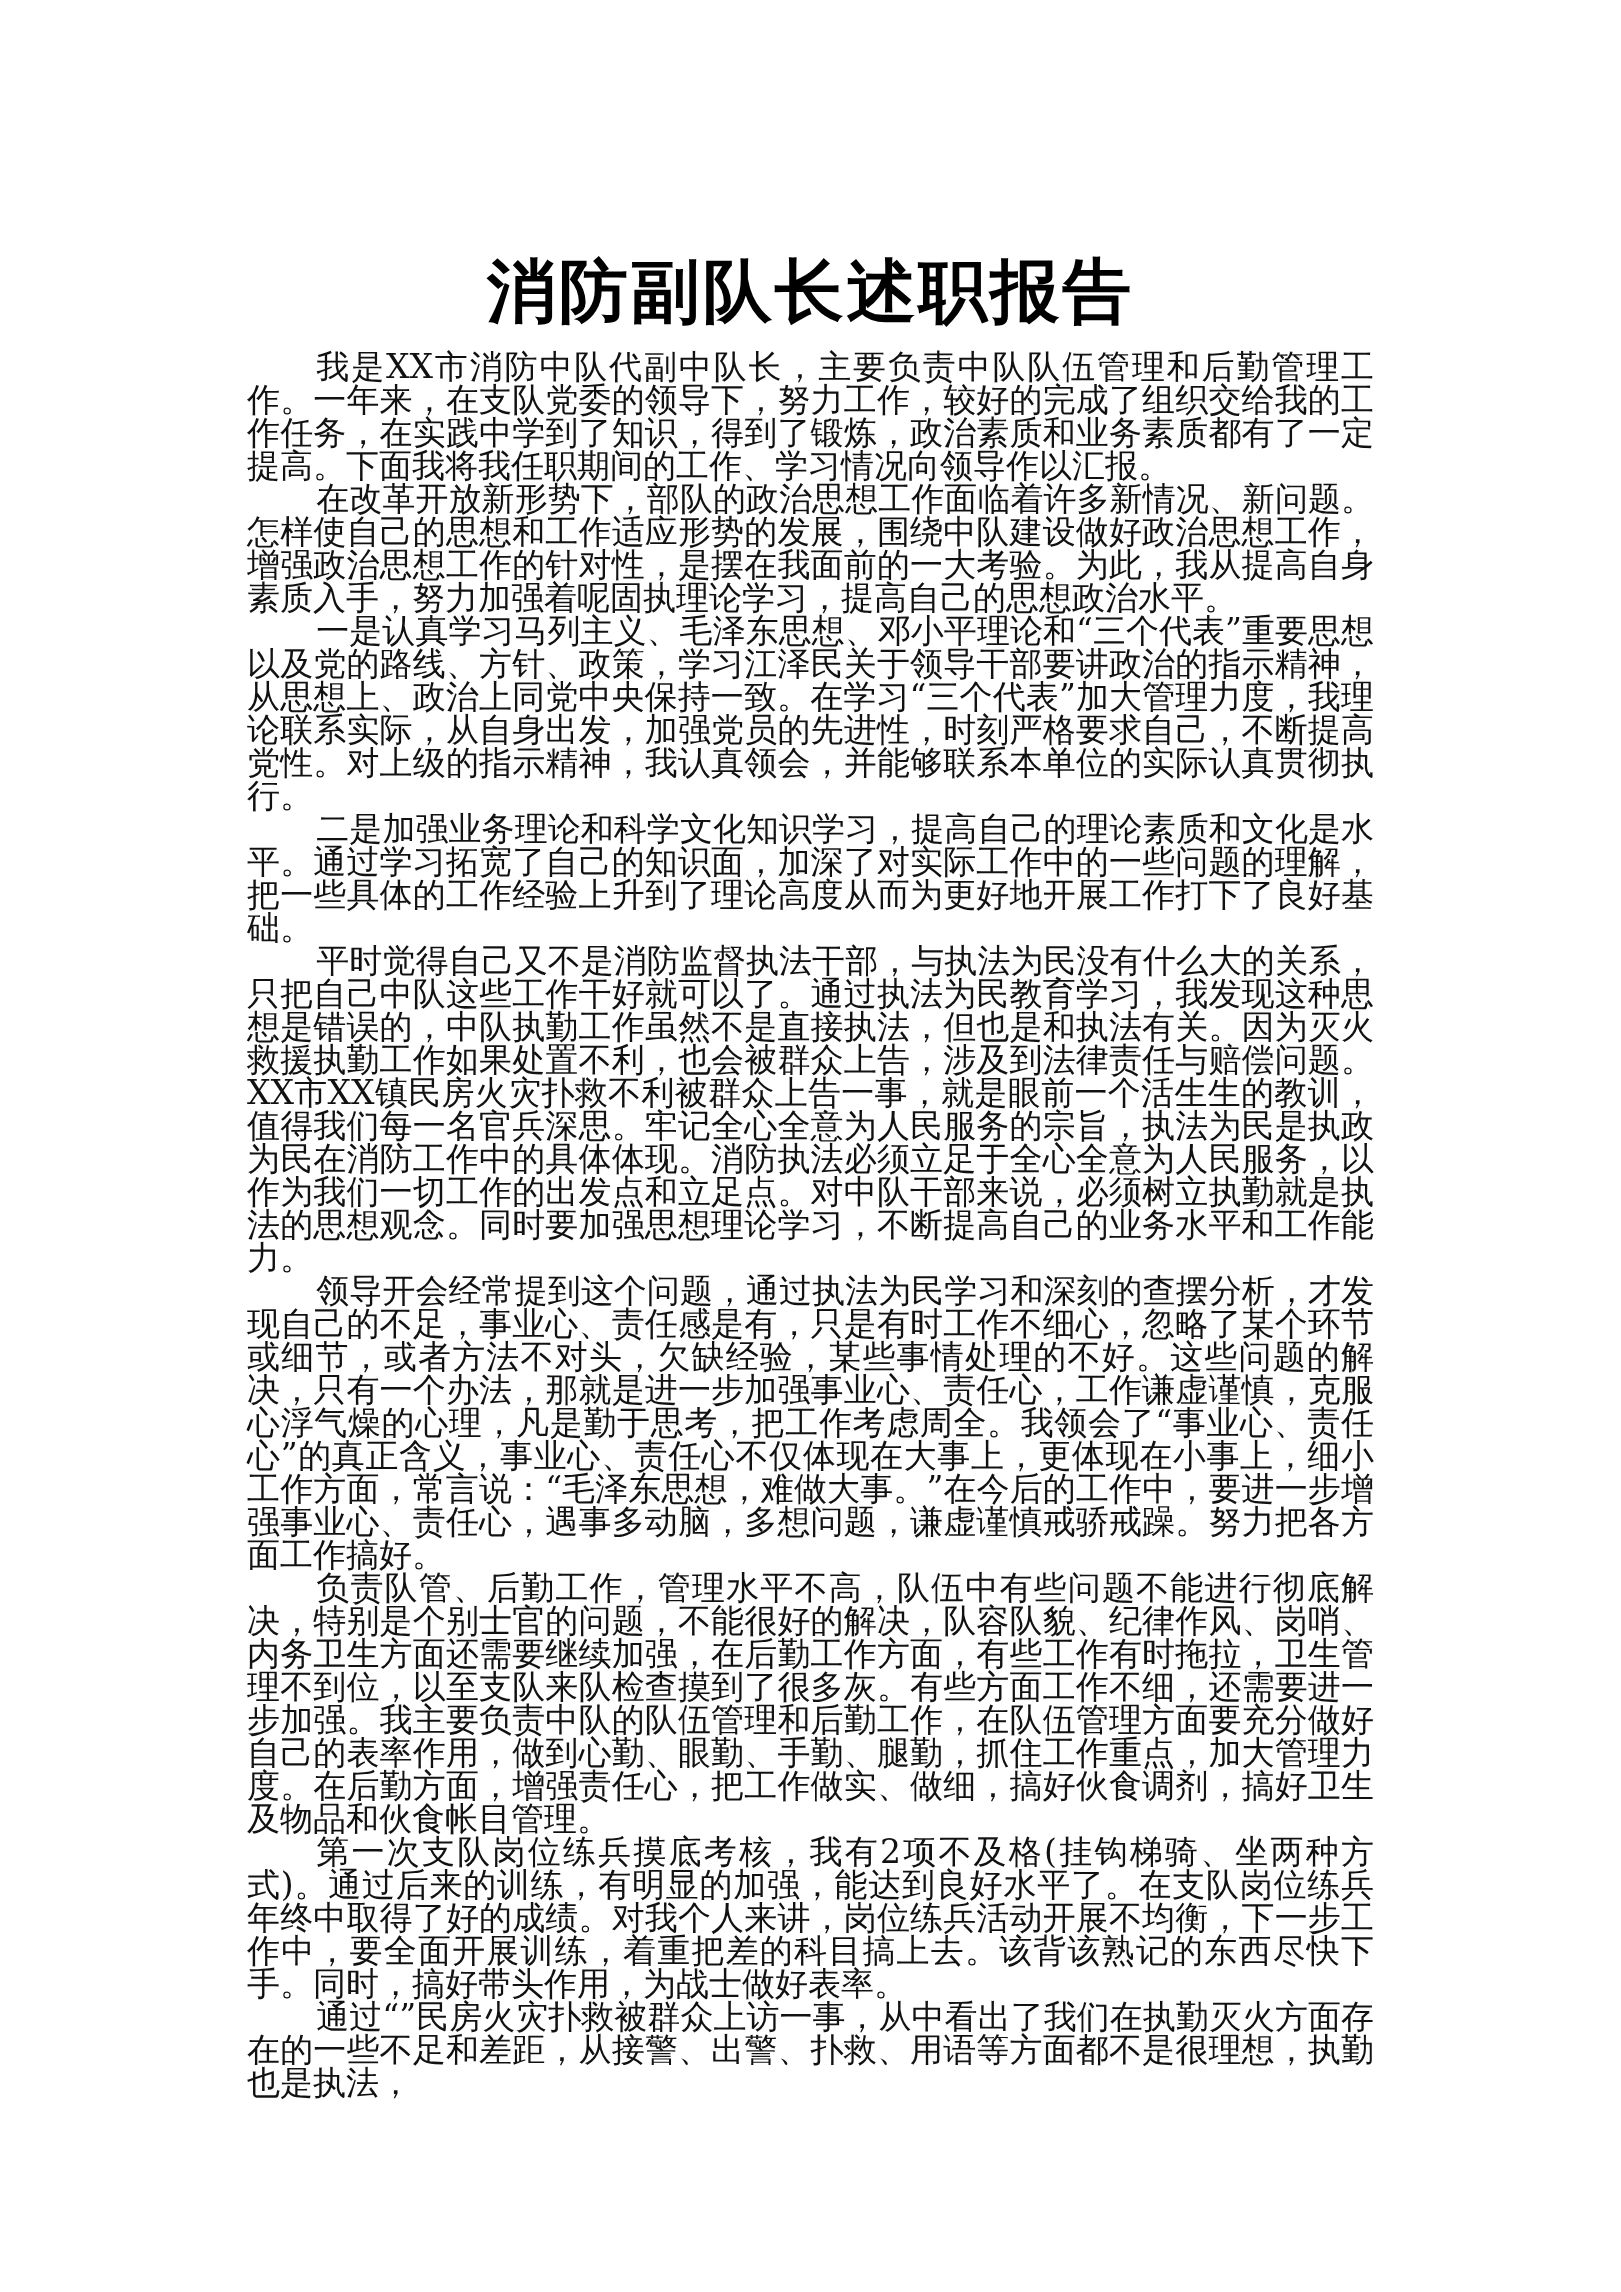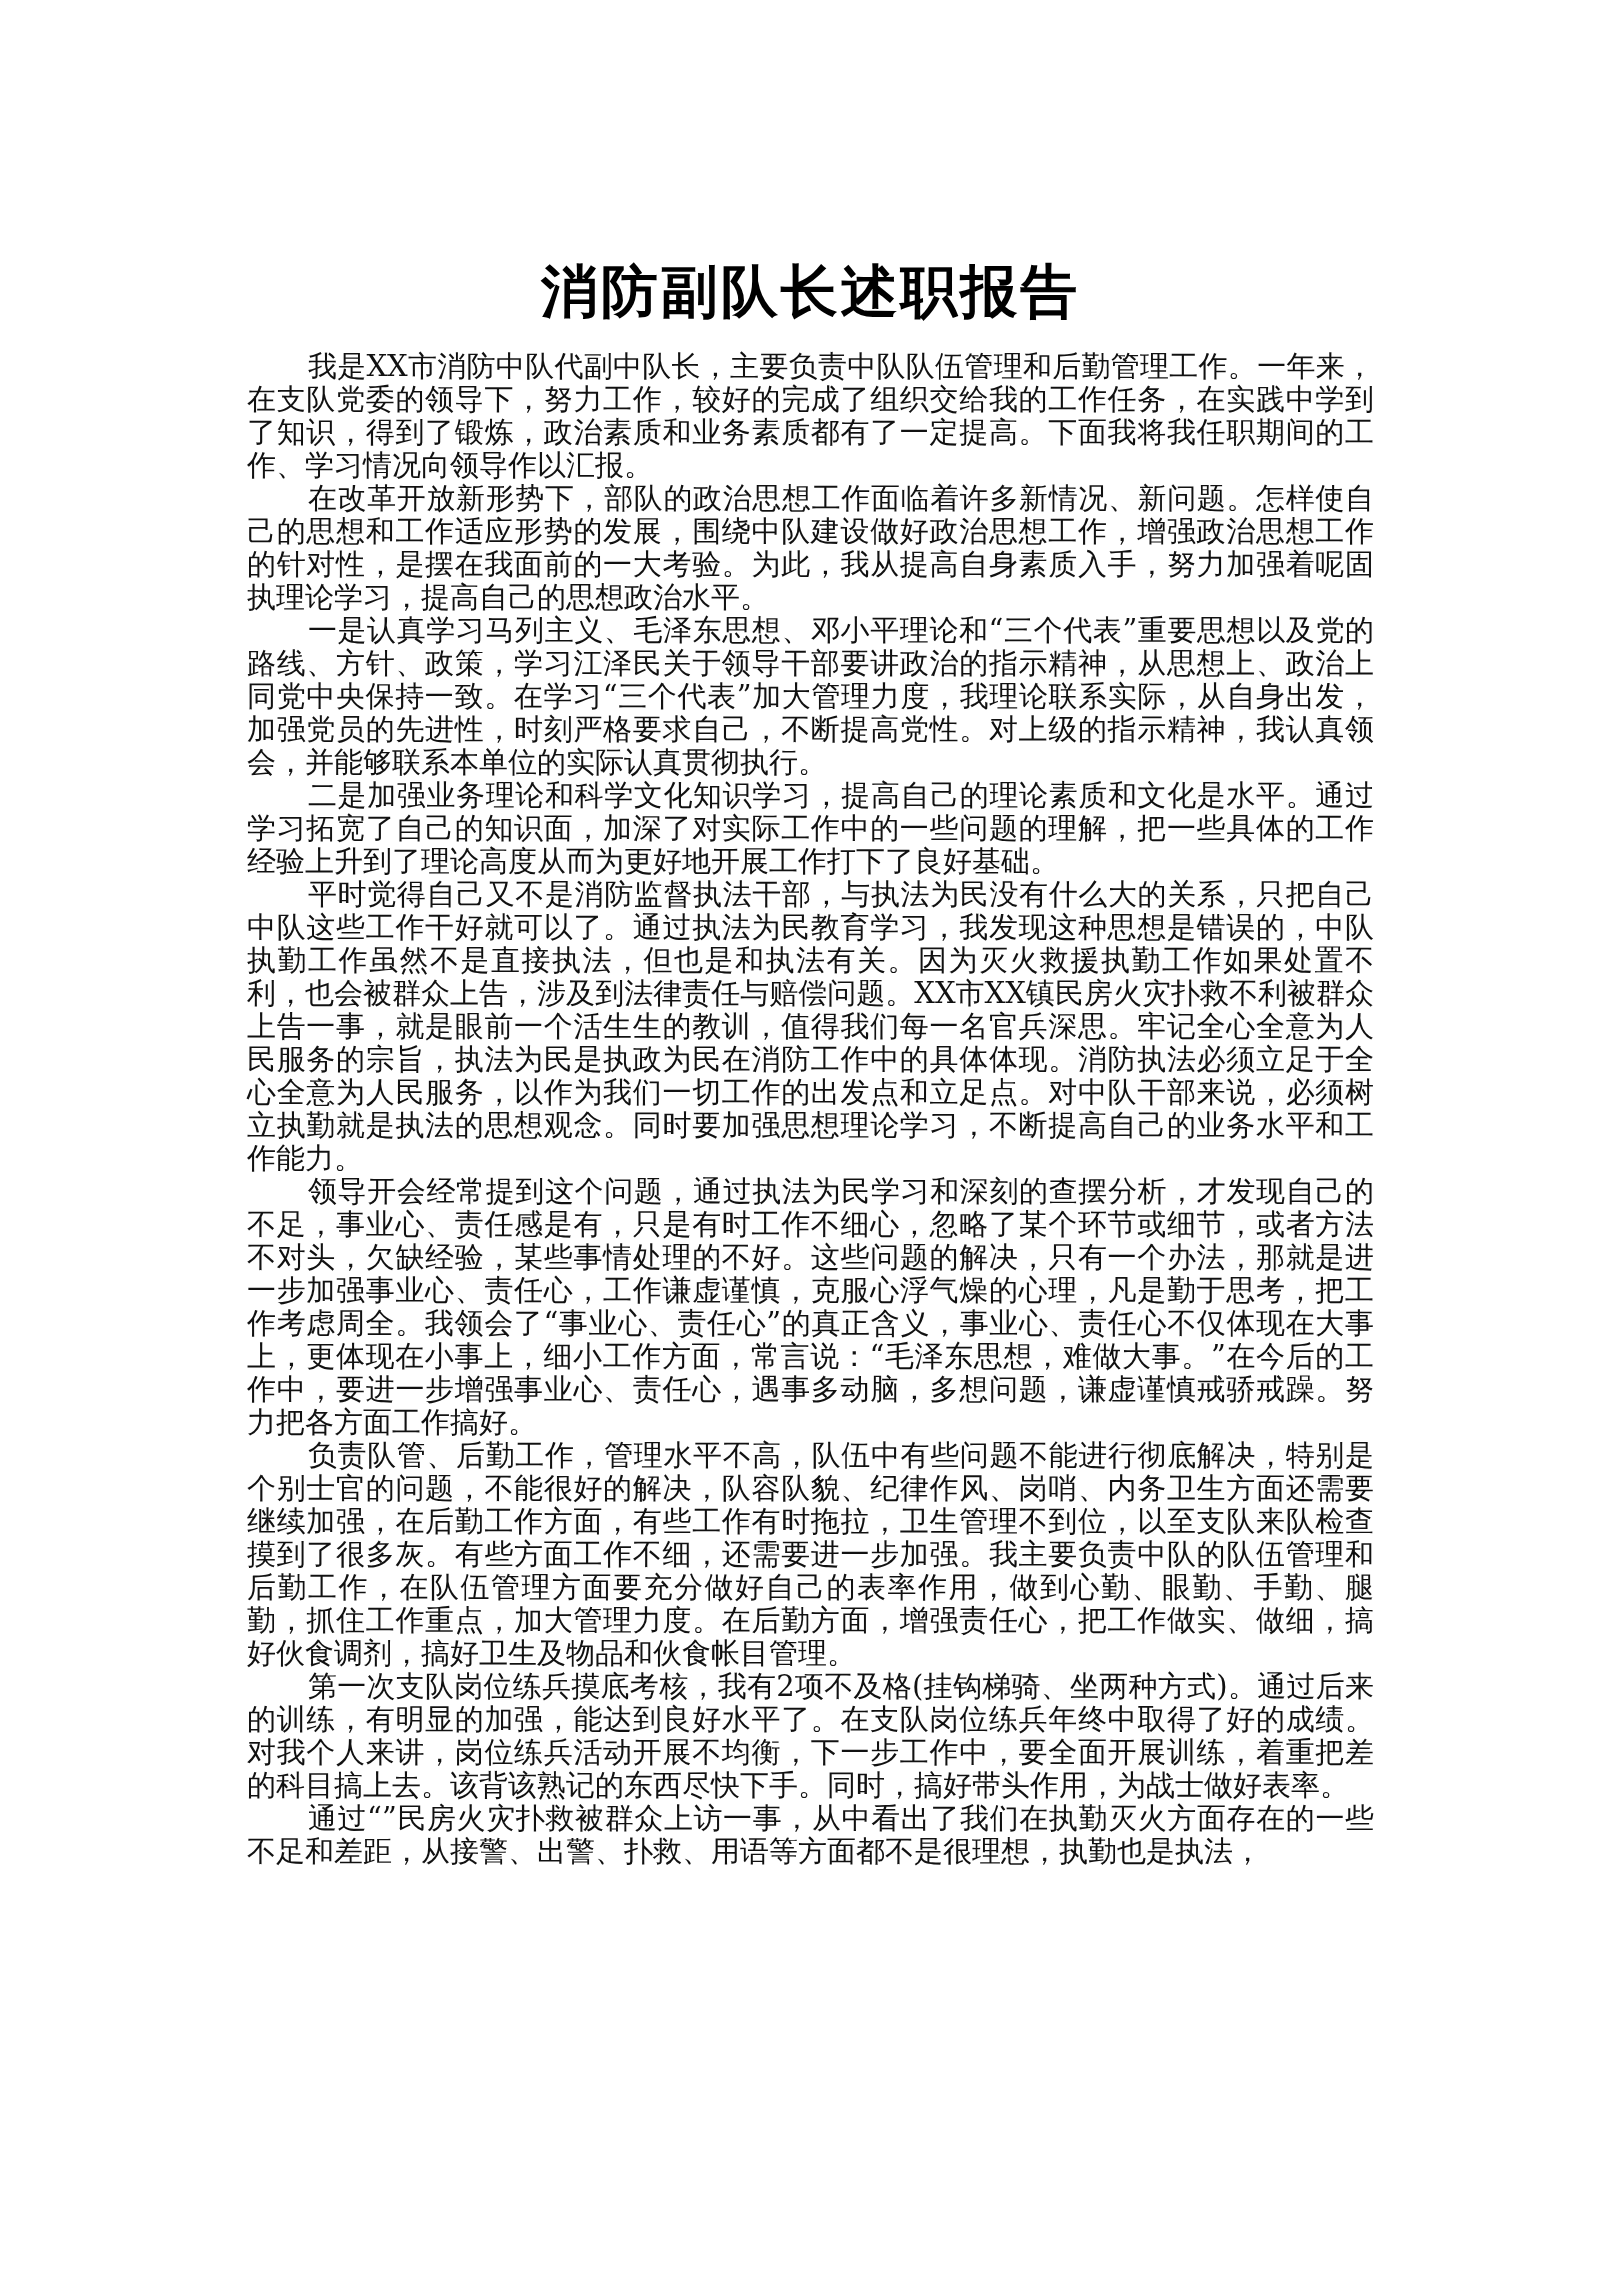--- a/index.html
+++ b/index.html
@@ -22,33 +22,33 @@
     background: #ffffff;
   }
   .doc-title {
     position: absolute;
     left: 0;
     width: 1621px;
     top: 257px;
     text-align: center;
     font-family: "DejaVu Sans", "Liberation Sans", sans-serif;
     font-weight: bold;
-    font-size: 57px;
+    font-size: 69px;
     line-height: 69px;
     letter-spacing: 2.9px;
     color: #000000;
     margin: 0;
   }
   .doc-body {
     position: absolute;
     left: 247px;
     top: 350px;
     width: 1127px;
     font-family: "DejaVu Serif", "Liberation Serif", serif;
-    font-size: 29px;
+    font-size: 33px;
     line-height: 33px;
     color: #111111;
     text-align: justify;
     text-justify: inter-character;
     word-break: break-all;
   }
   .doc-body p {
     margin: 0;
     text-indent: 2.1em;
   }

